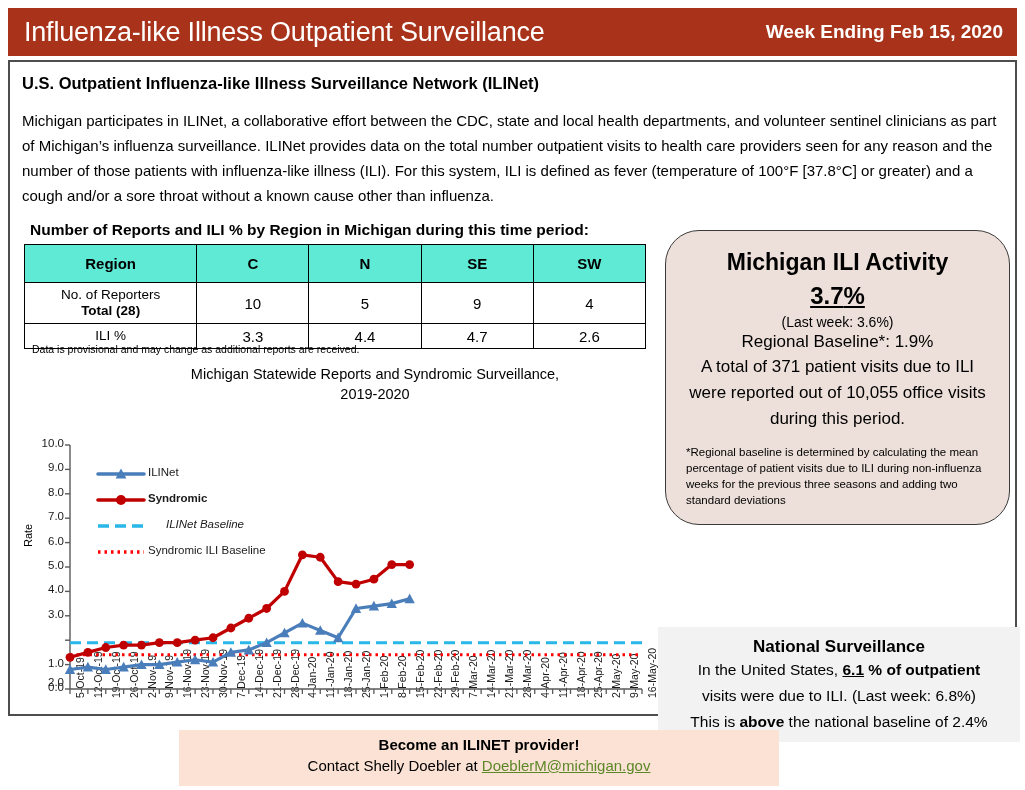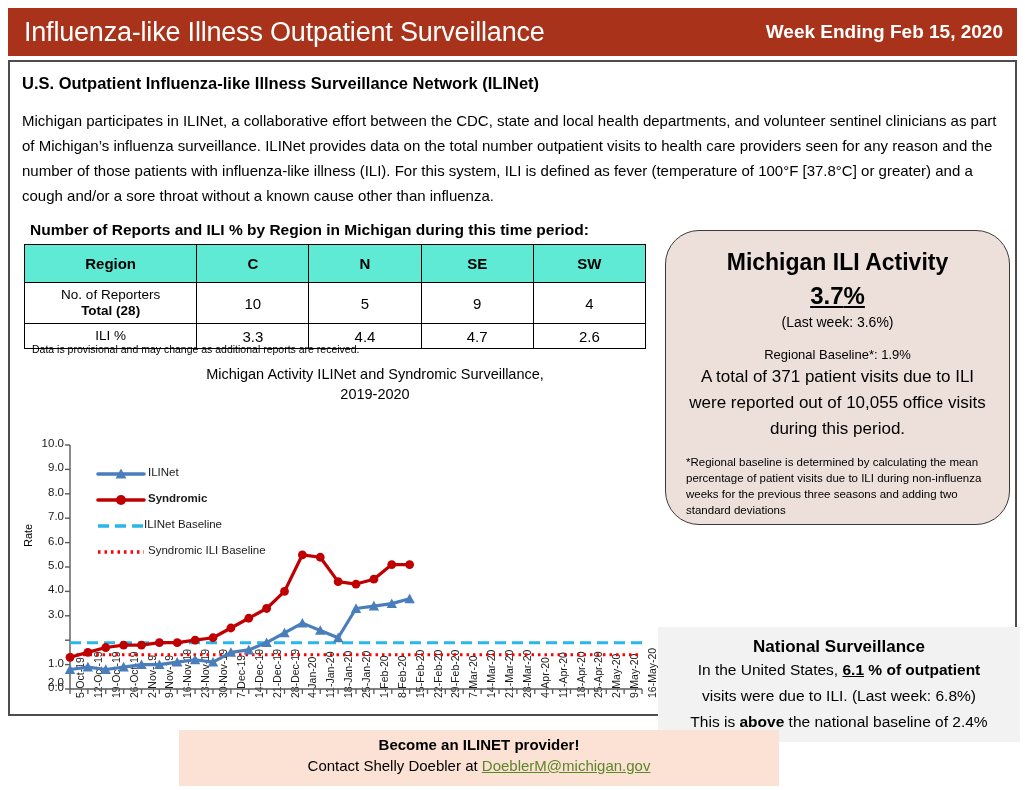--- a/index.html
+++ b/index.html
@@ -198,22 +198,22 @@
     font-weight: 700;
     text-decoration: underline;
     margin-top: 6px;
   }
   .ili-pct .nounder { text-decoration: none; }
   .ili-last {
     font-size: 14px;
     margin-top: 4px;
   }
   .ili-baseline {
-    font-size: 13px;
-    margin-top: 17px;
+    font-size: 17px;
+    margin-top: 2px;
   }
   .ili-total {
     font-size: 17px;
     line-height: 26px;
     margin-top: 2px;
     text-align: center;
   }
   .ili-foot {
     font-size: 11.5px;
     line-height: 16px;
@@ -308,21 +308,21 @@
           <td class="val">4.7</td>
           <td class="val">2.6</td>
         </tr>
       </tbody>
     </table>
 
     <div class="note-provisional">Data is provisional and may change as additional reports are received.</div>
 
     <div class="chart-wrap">
       <div class="chart-title">
-        <span>Michigan Activity ILINet and Syndromic Surveillance,</span><br>
+        <span>Michigan Statewide Reports and Syndromic Surveillance,</span><br>
         <span>2019-2020</span>
       </div>
       <div class="ylabel">Rate</div>
       <div id="ytick-holder">
           <div class="ytick" style="top: 319px;">0.0</div>
           <div class="ytick" style="top: 294.6px;">1.0</div>
           <div class="ytick" style="top: 270.2px; margin-top: 44px;">2.0</div>
           <div class="ytick" style="top: 245.8px;">3.0</div>
           <div class="ytick" style="top: 221.4px;">4.0</div>
           <div class="ytick" style="top: 197px;">5.0</div>
@@ -461,21 +461,21 @@
           <line x1="78" y1="112" x2="124" y2="112" stroke="#4A7EBB" stroke-width="3.6" stroke-linecap="round"></line>
           <polygon points="101,106.6 106.4,116.59 95.6,116.59" fill="#4A7EBB"></polygon>
           <line x1="78" y1="138" x2="124" y2="138" stroke="#C00000" stroke-width="3.6" stroke-linecap="round"></line>
           <circle cx="101" cy="138" r="5" fill="#C00000"></circle>
           <line x1="78" y1="164" x2="124" y2="164" stroke="#29B6E8" stroke-width="3.4" stroke-dasharray="11,6"></line>
           <line x1="78" y1="190" x2="124" y2="190" stroke="#FF0000" stroke-width="3.4" stroke-dasharray="2.5,4"></line>
         </svg>
       <div id="legend-holder">
           <div class="legend-item" style="left: 128px; top: 104px;">ILINet</div>
           <div class="legend-item" style="left: 128px; top: 130px; font-weight: bold;">Syndromic</div>
-          <div class="legend-item" style="left: 124px; top: 156px;">ILINet Baseline</div>
+          <div class="legend-item" style="left: 146px; top: 156px; font-style: italic;">ILINet Baseline</div>
           <div class="legend-item" style="left: 128px; top: 182px;">Syndromic ILI Baseline</div>
         </div>
       <div class="xlabel">Week Ending</div>
     </div>
 
     <div class="ili-box">
       <div class="ili-title">Michigan ILI Activity</div>
       <div class="ili-pct"><span>3.7</span><span class="nounder">%</span></div>
       <div class="ili-last">(Last week: 3.6%)</div>
       <div class="ili-baseline">Regional Baseline*: 1.9%</div>

